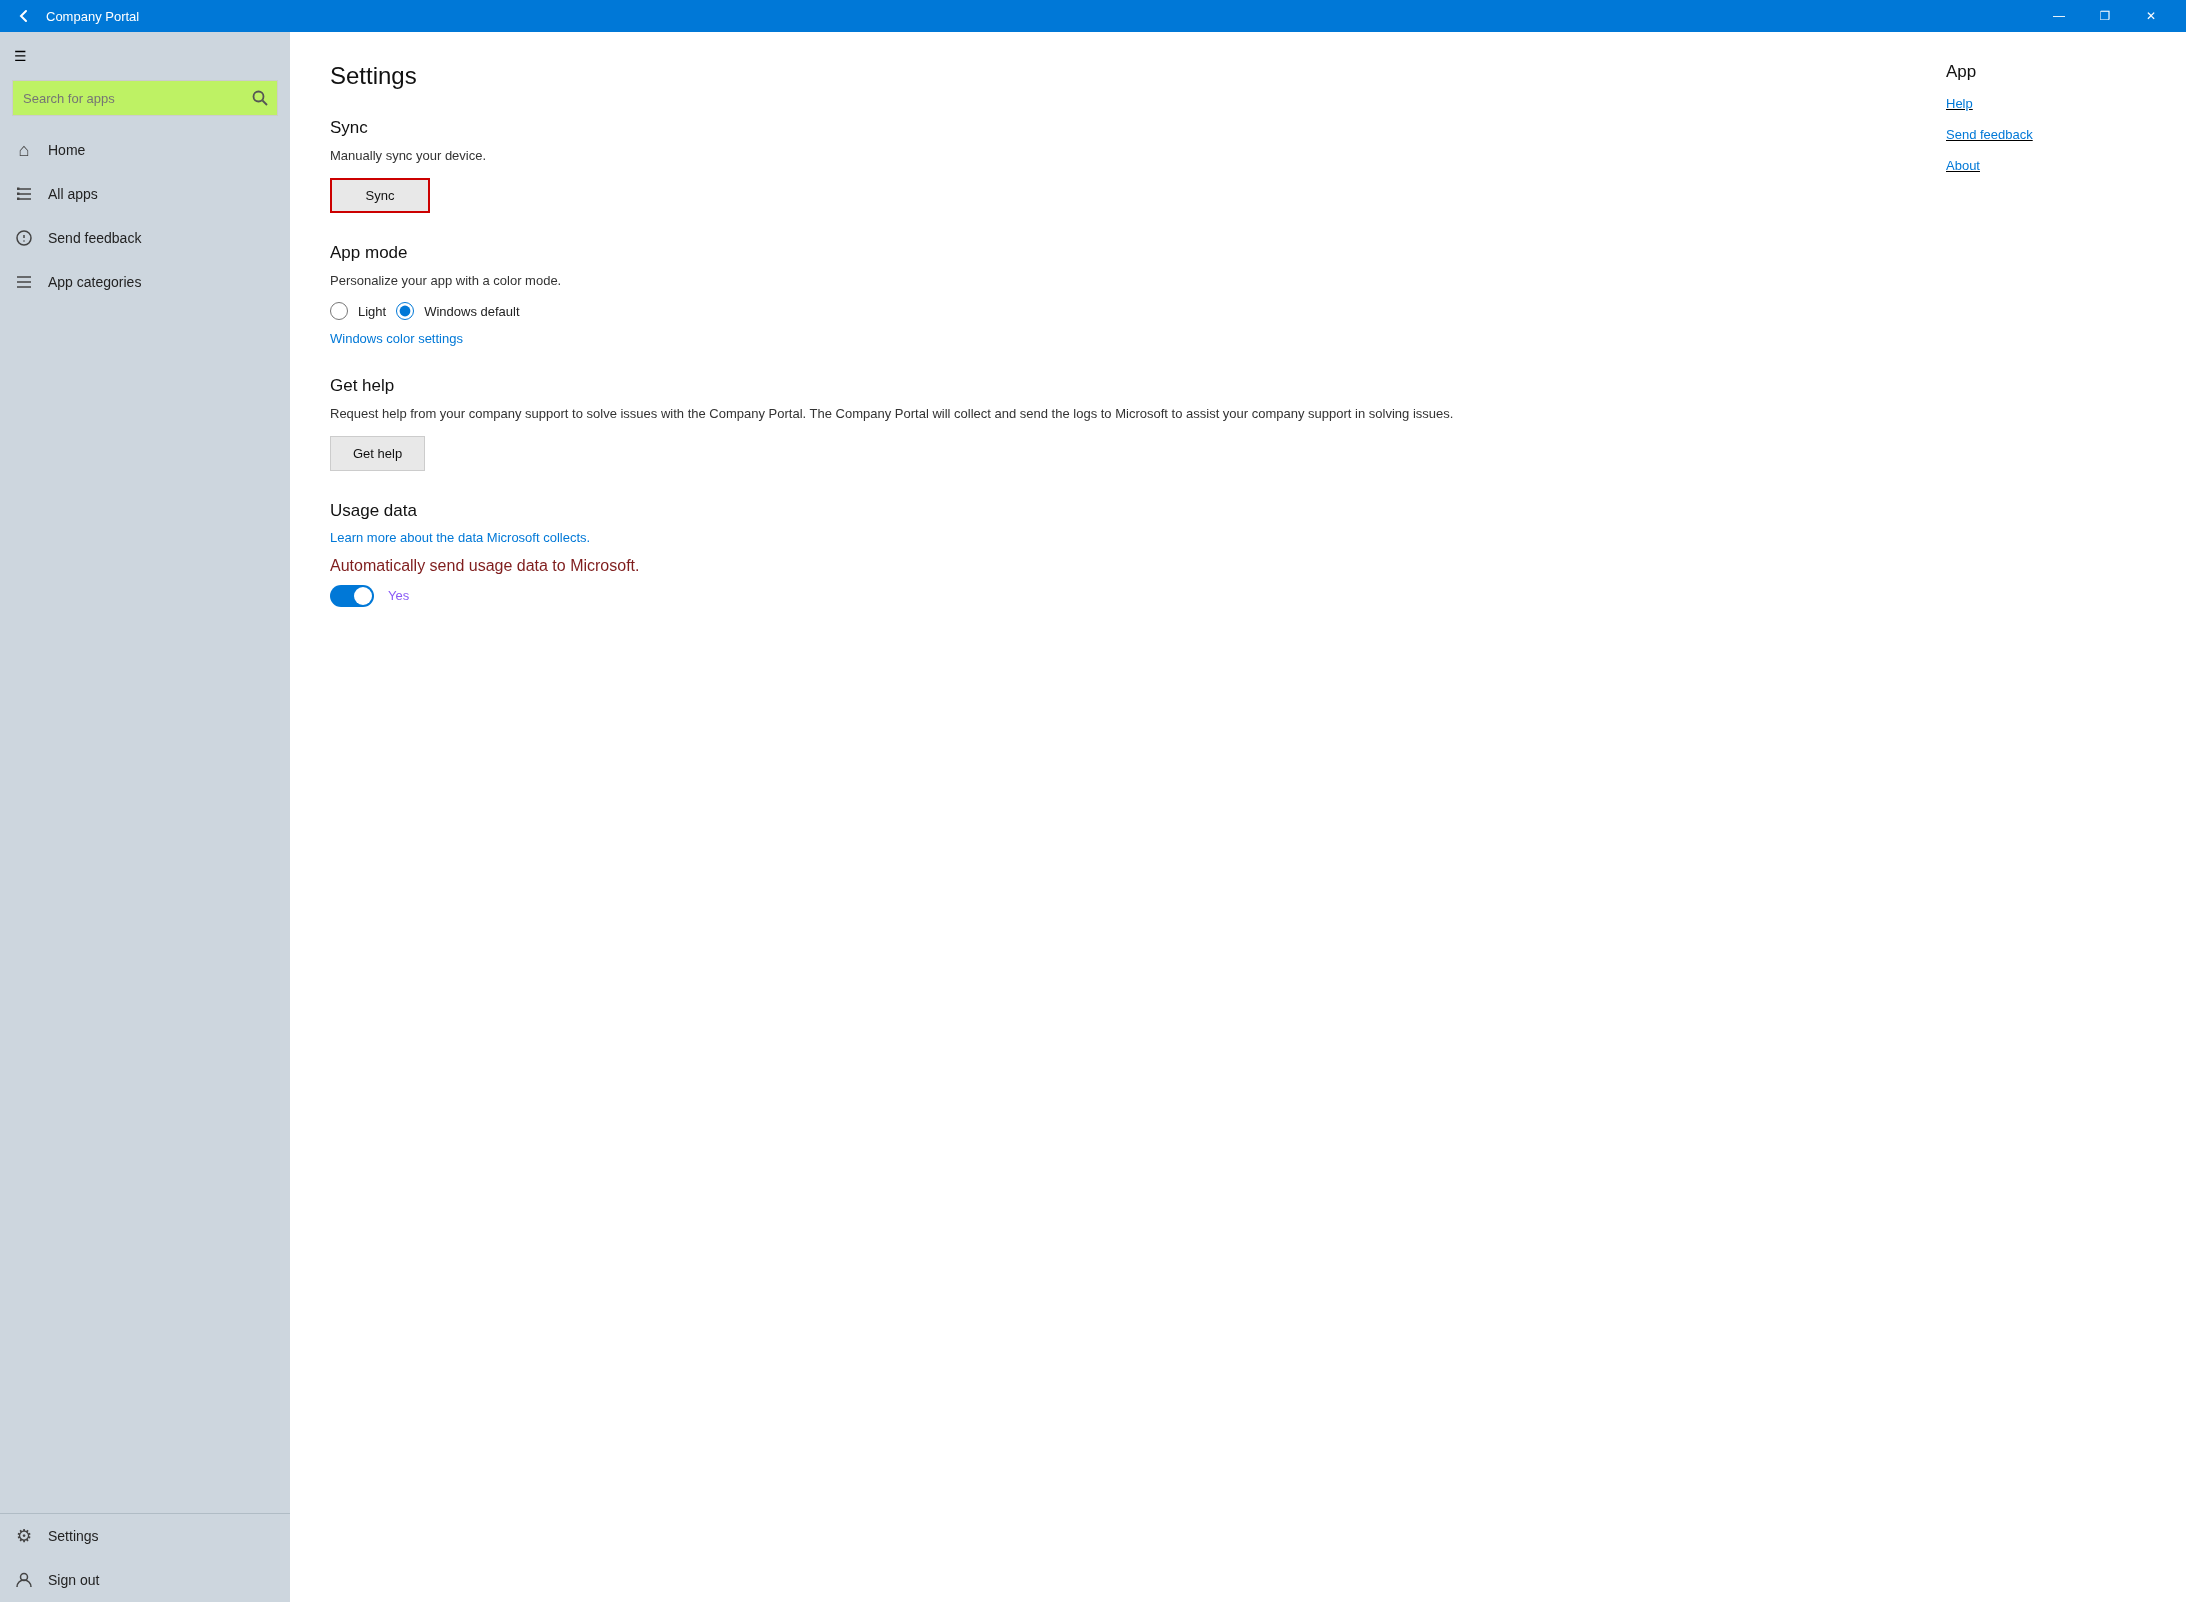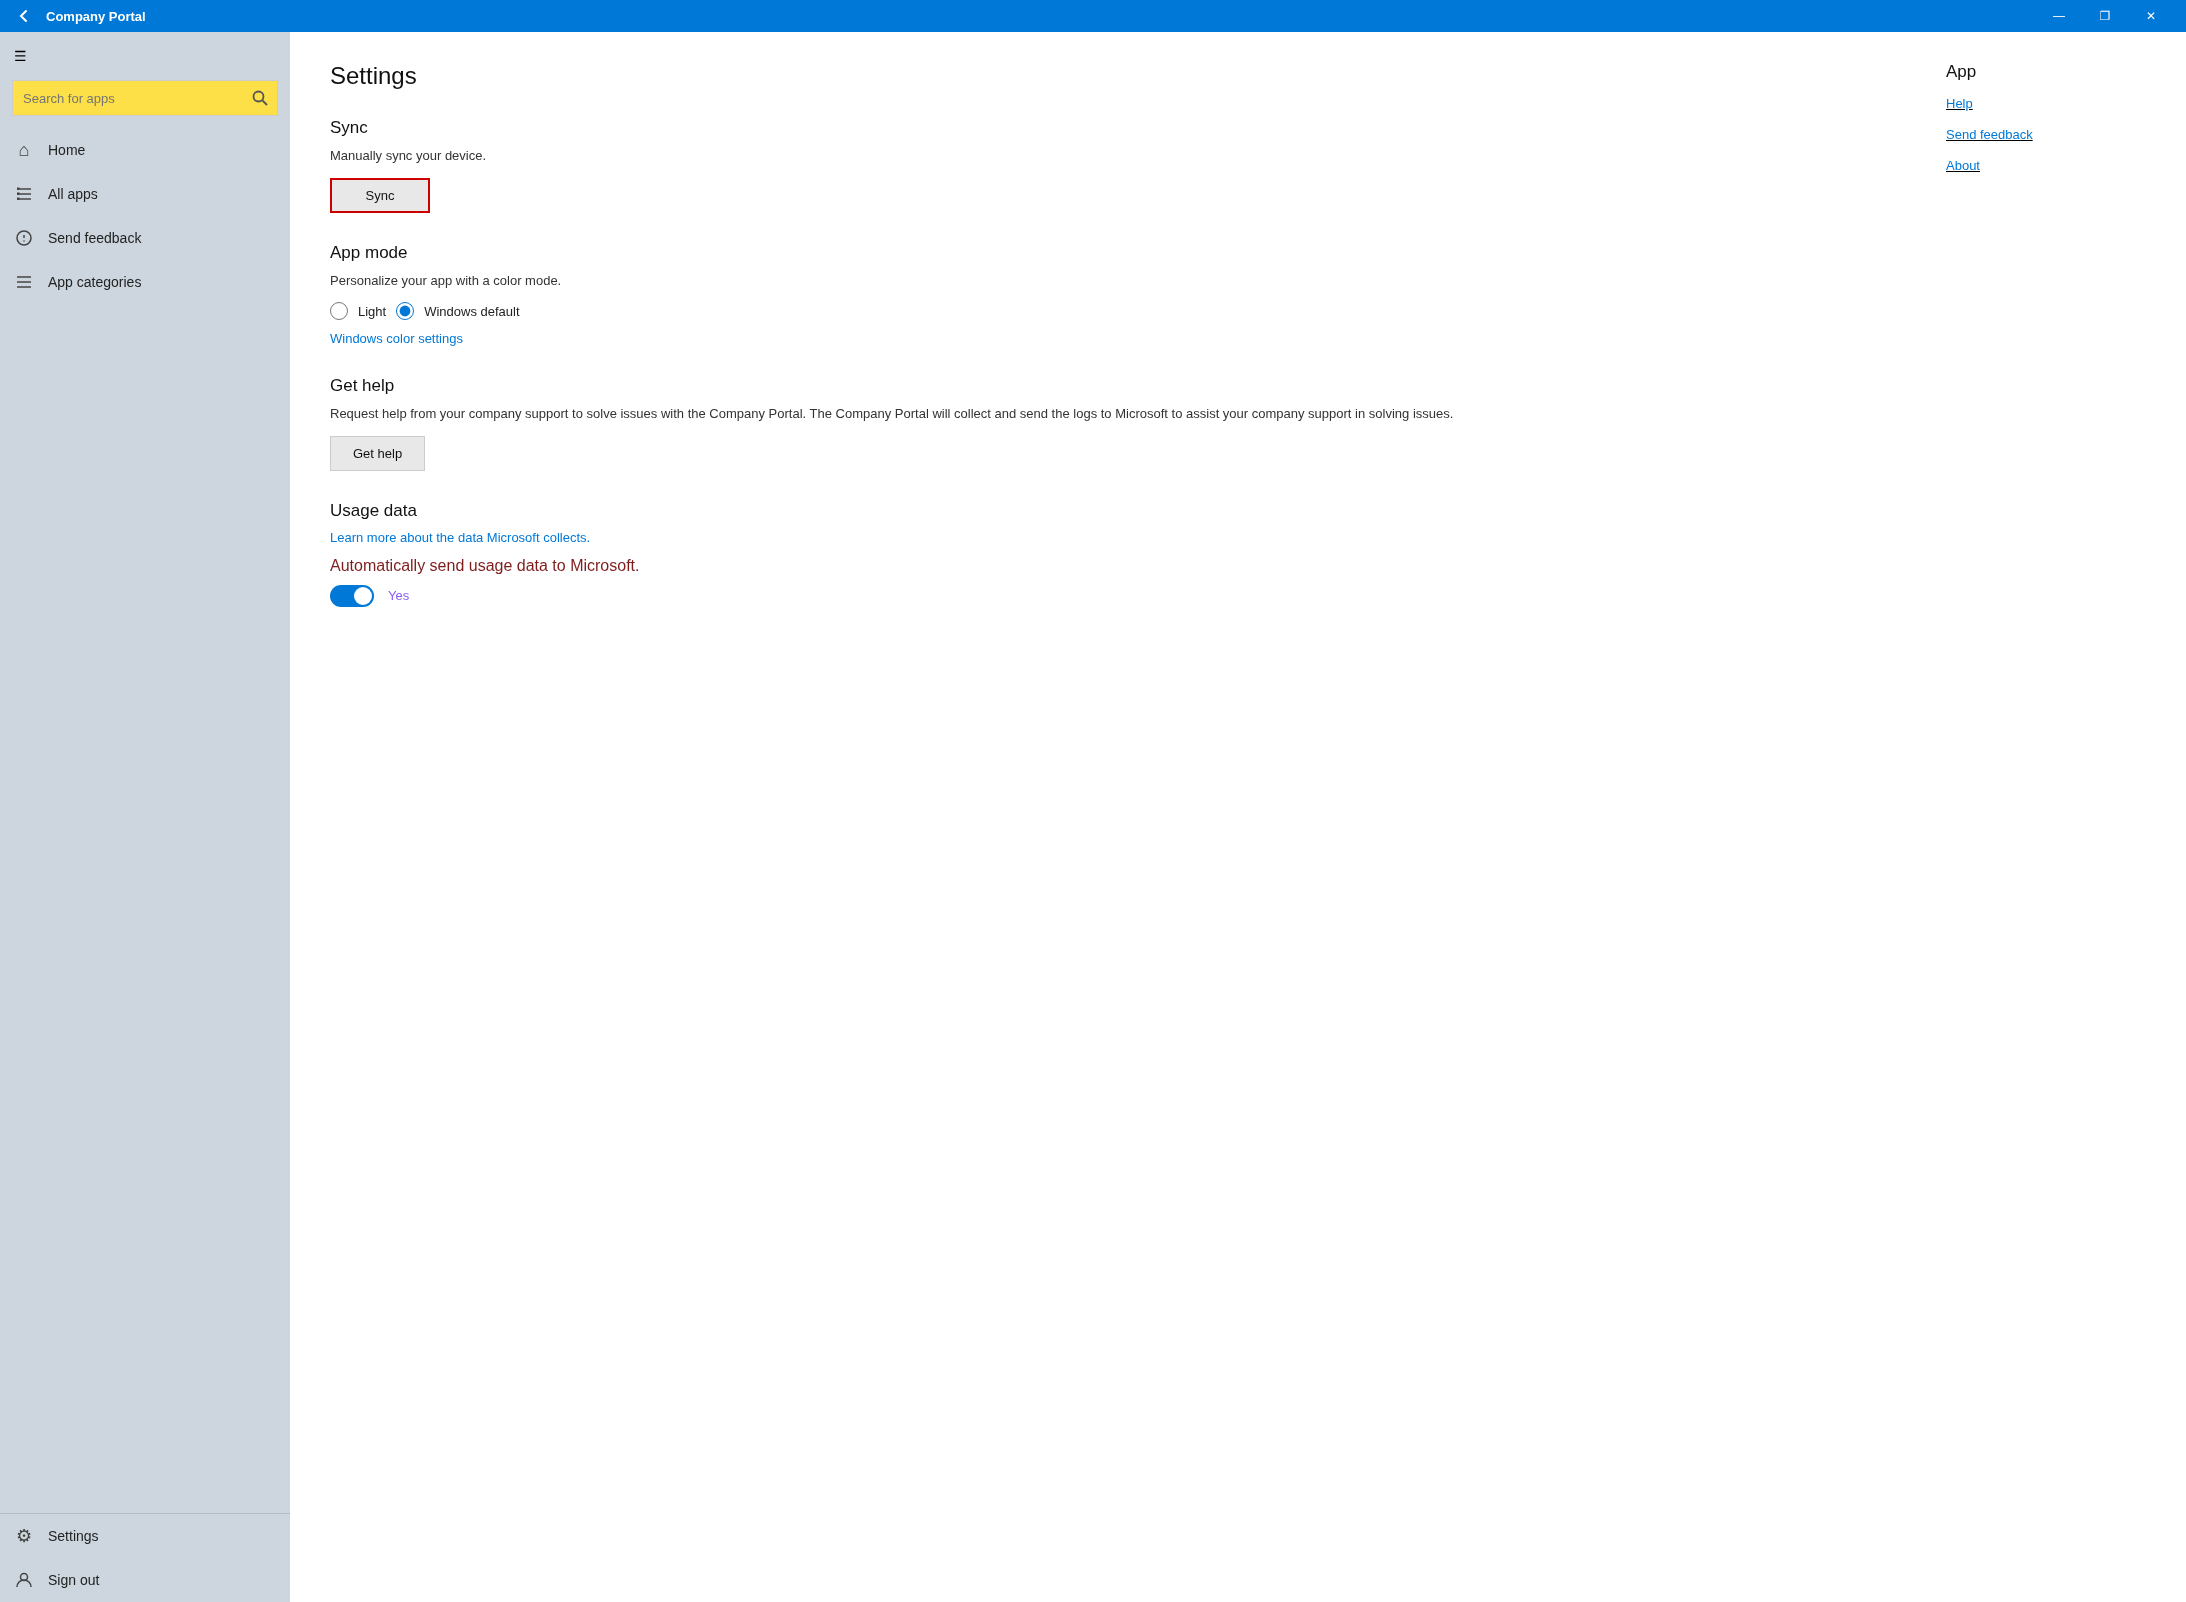--- a/index.html
+++ b/index.html
@@ -17,21 +17,21 @@
       user-select: none;
     }
     .title-bar-back {
       width: 24px; height: 24px;
       cursor: pointer;
       display: flex; align-items: center; justify-content: center;
       margin-right: 10px;
     }
     .title-bar-title {
       font-size: 13px;
-      font-weight: 700;
+      font-weight: 400;
       flex: 1;
     }
     .title-bar-controls {
       display: flex; gap: 0;
     }
     .title-bar-btn {
       width: 46px; height: 32px;
       display: flex; align-items: center; justify-content: center;
       cursor: pointer;
       font-size: 12px;
@@ -57,21 +57,21 @@
     .sidebar-hamburger {
       padding: 16px 14px 10px 14px;
       cursor: pointer;
       display: flex; align-items: center;
       width: 44px;
     }
     .sidebar-search {
       margin: 6px 12px 12px 12px;
       display: flex;
       align-items: center;
-      background: #fde047;
+      background: #bef264;
       border: 1px solid #ccc;
     }
     .sidebar-search input {
       flex: 1;
       border: none;
       outline: none;
       padding: 7px 10px;
       font-size: 13px;
       background: transparent;
       color: #555;

